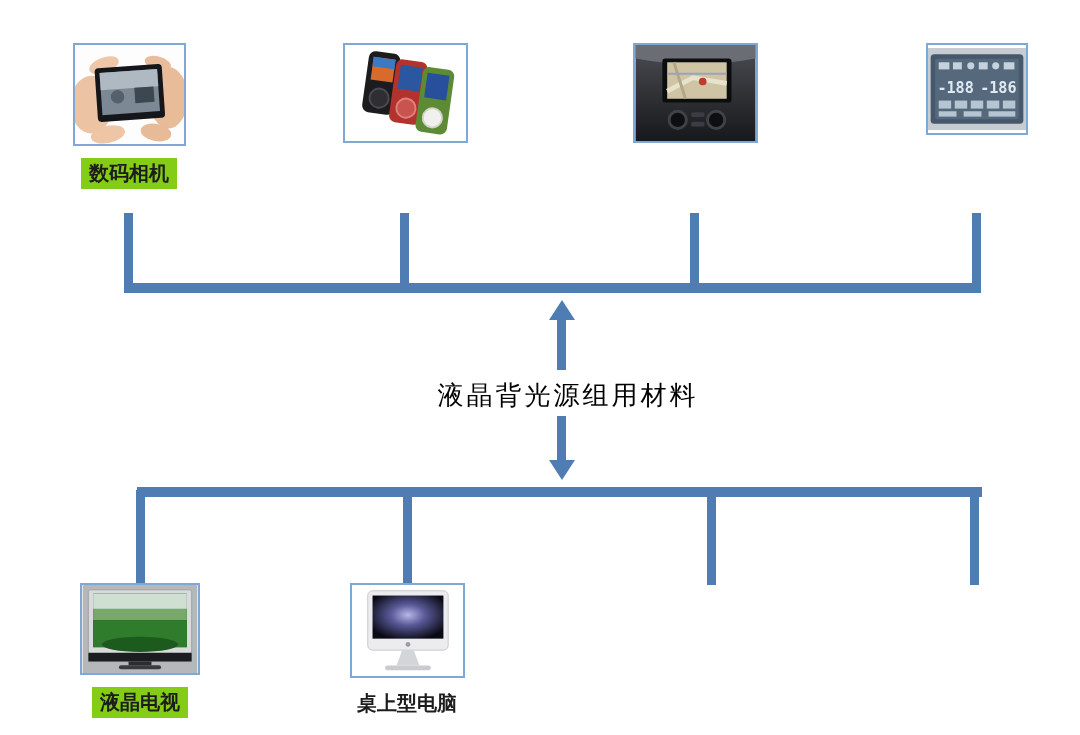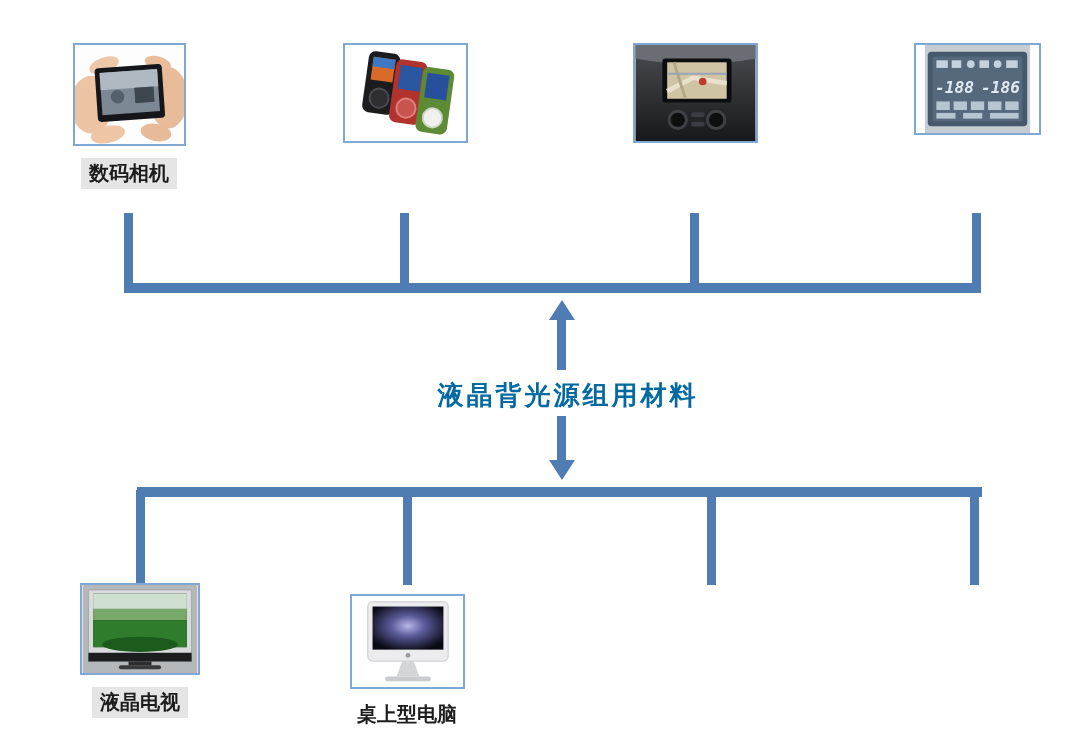--- a/index.html
+++ b/index.html
@@ -10,35 +10,35 @@
   .node { position:absolute; display:flex; flex-direction:column; align-items:center; }
   .node-image {
     background:#fff; border:2px solid #7fa8d4; box-sizing:border-box;
     display:block; overflow:hidden;
   }
   .node-image svg { display:block; width:100%; height:100%; }
   .node-label {
     margin-top:12px; font-size:20px; font-weight:600; color:#1c1c1c;
     text-align:center; line-height:1.35; white-space:pre-line;
   }
-  .highlight { background:#e5e5e5; padding:2px 8px; }
+  .highlight { background:#84cc16; padding:2px 8px; }
   .hline, .vline { position:absolute; background:#4f7cb2; }
   .arrowhead-up {
     position:absolute; width:0; height:0;
     border-left:13px solid transparent; border-right:13px solid transparent;
     border-bottom:20px solid #4f7cb2;
   }
   .arrowhead-down {
     position:absolute; width:0; height:0;
     border-left:13px solid transparent; border-right:13px solid transparent;
     border-top:20px solid #4f7cb2;
   }
   .center-label {
     position:absolute; left:418px; top:378px; width:300px; text-align:center;
-    font-size:26px; font-weight:bold; color:#0369a1; letter-spacing:3px;
+    font-size:26px; font-weight:normal; color:#000000; letter-spacing:3px;
   }
 </style>
 </head>
 <body>
 
 <div class="canvas">
 
   <div class="node" style="left:29px; top:43px; width:200px;">
     <div class="node-image" style="width:113px;height:103px;">
       <svg viewBox="0 0 113 103">
@@ -104,21 +104,21 @@
         <circle cx="70" cy="38" r="4" fill="#c03a30"></circle>
         <circle cx="44" cy="78" r="9" fill="#0e0f11" stroke="#3f4348" stroke-width="3"></circle>
         <circle cx="84" cy="78" r="9" fill="#0e0f11" stroke="#3f4348" stroke-width="3"></circle>
         <rect x="58" y="70" width="14" height="5" rx="2" fill="#3a3e44"></rect>
         <rect x="58" y="80" width="14" height="5" rx="2" fill="#3a3e44"></rect>
       </svg>
     </div>
   </div>
 
   <div class="node" style="left:882px; top:43px; width:190px;">
-    <div class="node-image" style="width:127px;height:92px;font-style:italic;">
+    <div class="node-image" style="width:102px;height:92px;">
       <svg viewBox="0 0 110 92">
         <rect width="110" height="92" fill="#c6ccd2"></rect>
         <rect x="3" y="7" width="104" height="78" rx="4" fill="#46586b"></rect>
         <rect x="8" y="12" width="94" height="68" rx="2" fill="#55687c"></rect>
         <g fill="#c3d2dd">
           <rect x="12" y="16" width="12" height="8"></rect>
           <rect x="28" y="16" width="10" height="8"></rect>
           <circle cx="48" cy="20" r="4"></circle>
           <rect x="57" y="16" width="10" height="8"></rect>
           <circle cx="76" cy="20" r="4"></circle>
@@ -169,21 +169,21 @@
         <rect x="11" y="37" width="98" height="28" fill="#2f7d2c"></rect>
         <ellipse cx="60" cy="62" rx="40" ry="8" fill="#1d5a1d"></ellipse>
         <rect x="6" y="71" width="108" height="9" fill="#1c1d1f"></rect>
         <rect x="48" y="80" width="24" height="4" fill="#2b2c2e"></rect>
         <rect x="38" y="84" width="44" height="4" rx="2" fill="#3a3b3d"></rect>
       </svg>
     </div>
     <div class="node-label highlight">液晶电视</div>
   </div>
 
-  <div class="node" style="left:297px; top:583px; width:220px;margin-top:11px;">
+  <div class="node" style="left:297px; top:583px; width:220px;">
     <div class="node-image" style="width:115px;height:95px;">
       <svg viewBox="0 0 115 95">
         <defs>
           <radialGradient id="gal" cx="0.5" cy="0.45" r="0.6">
             <stop offset="0" stop-color="#b8b6e8"></stop>
             <stop offset="0.4" stop-color="#5a5a9a"></stop>
             <stop offset="1" stop-color="#0a0a14"></stop>
           </radialGradient>
         </defs>
         <rect width="115" height="95" fill="#ffffff"></rect>

